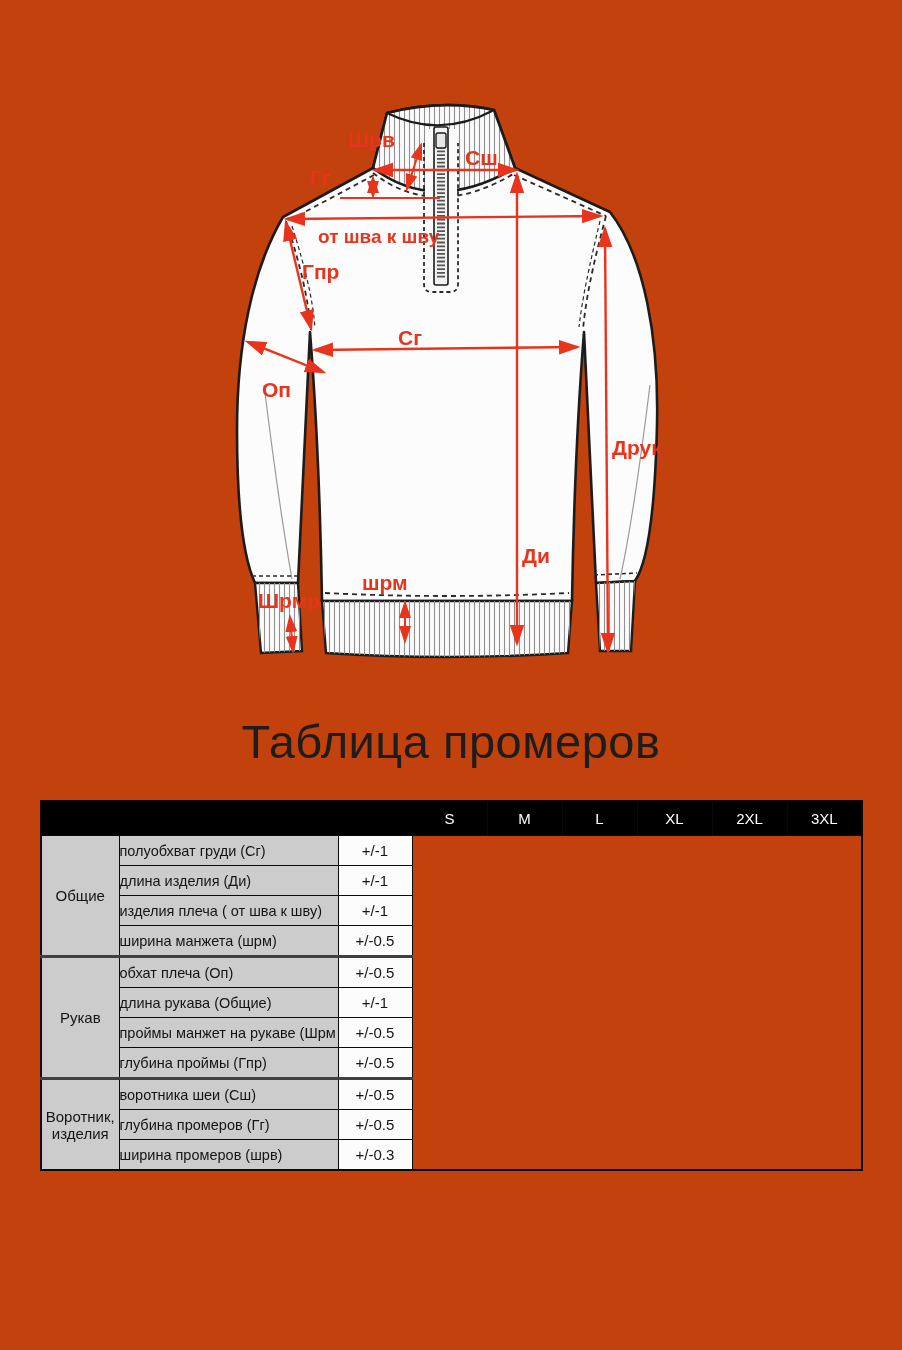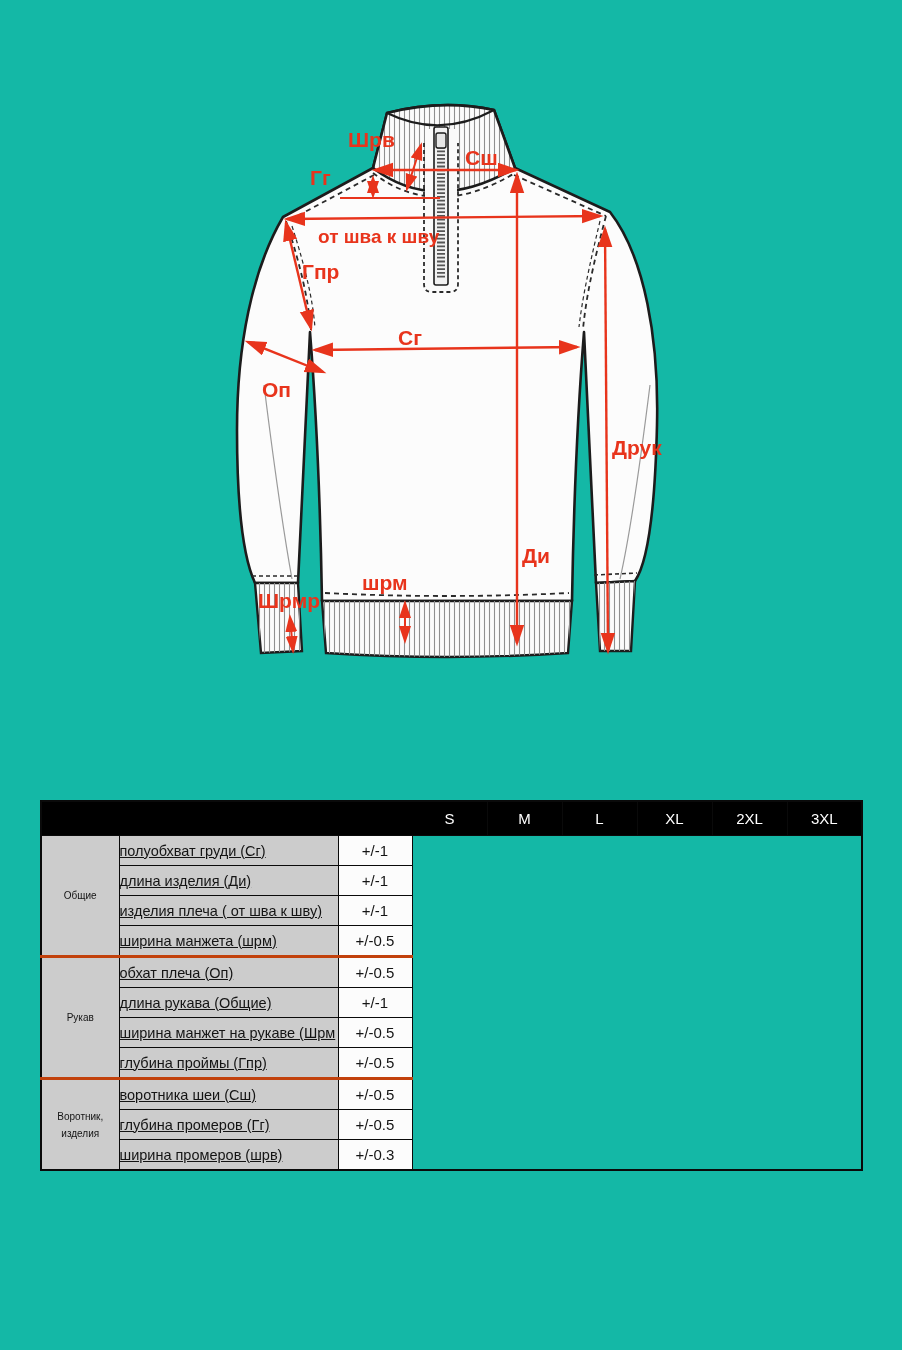--- a/index.html
+++ b/index.html
@@ -1,19 +1,19 @@
 <!DOCTYPE html>
 <html><head>
 <meta charset="utf-8">
 <style>
   html,body { margin:0; padding:0; }
   body { font-family:"Liberation Sans","DejaVu Sans",sans-serif; }
   .canvas {
     position:relative; width:902px; height:1350px; overflow:hidden;
-    background:#14b8a6;
+    background:#c2410c;
   }
   
   .diagram-wrap { position:absolute; left:222px; top:85px; width:460px; height:600px; }
   .diagram-wrap svg { display:block; width:460px; height:600px; }
   text.mlabel { font-family:"Liberation Sans","DejaVu Sans",sans-serif; font-weight:bold; fill:#e8341c; }
   text.big   { font-size:21px; }
   text.mid   { font-size:19px; }
   
   .page-title {
     position:absolute; left:0; top:714px; width:902px; margin:0;
@@ -28,31 +28,31 @@
   }
   table.sizes td, table.sizes th { border:1.6px solid #0a0a0a; padding:0; }
   table.sizes { border:2px solid #0a0a0a; }
   tr.head th {
     background:#000; color:#fff; height:33px; font-weight:normal;
     font-size:15px; text-align:center;
   }
   tr.head th.corner { border-right-color:#000; }
   td.group {
     background:#cccccc; text-align:center; vertical-align:middle;
-    font-size:10px; line-height:17px; padding:0 2px;
+    font-size:15px; line-height:17px; padding:0 2px;
   }
   td.lbl {
     background:#cccccc; height:29px; padding:0 0 0 4px;
-    font-size:14.5px; white-space:nowrap; overflow:hidden; vertical-align:middle;text-decoration:underline;
+    font-size:14.5px; white-space:nowrap; overflow:hidden; vertical-align:middle;
   }
   td.tol, td.val {
     background:#fcfcfc; text-align:center; vertical-align:middle;
     height:29px; font-size:15px;
   }
-  tr.group-start td { border-top:3px solid #c2410c; }
+  tr.group-start td { border-top:3px solid #404040; }
 </style>
 </head>
 <body>
 
 <div class="canvas">
 
   <div class="diagram-wrap">
     <svg viewBox="0 0 460 600">
       <defs>
         <pattern id="rib" width="5" height="10" patternUnits="userSpaceOnUse">
@@ -139,20 +139,21 @@
         <text class="mlabel big" x="176" y="260">Сг</text>
         <text class="mlabel big" x="40" y="312">Оп</text>
         <text class="mlabel big" x="390" y="370">Друк</text>
         <text class="mlabel big" x="300" y="478">Ди</text>
         <text class="mlabel big" x="140" y="505">шрм</text>
         <text class="mlabel big" x="36" y="523">Шрмр</text>
       </g>
     </svg>
   </div>
 
+  <h1 class="page-title">Таблица промеров</h1>
 
   <table class="sizes">
     <colgroup>
       <col style="width:78px">
         <col style="width:219px">
         <col style="width:74px">
       <col style="width:75px">
         <col style="width:75px">
         <col style="width:75px">
       <col style="width:75px">
@@ -191,21 +192,21 @@
         <tr class="group-start">
           <td class="group" rowspan="4">Рукав</td>
           <td class="lbl">обхат плеча (Оп)</td>
           <td class="tol">+/-0.5</td>
         </tr>
         <tr>
           <td class="lbl">длина рукава (Общие)</td>
           <td class="tol">+/-1</td>
         </tr>
         <tr>
-          <td class="lbl">ширина манжет на рукаве (Шрм</td>
+          <td class="lbl">проймы манжет на рукаве (Шрм</td>
           <td class="tol">+/-0.5</td>
         </tr>
         <tr>
           <td class="lbl">глубина проймы (Гпр)</td>
           <td class="tol">+/-0.5</td>
         </tr>
         <tr class="group-start">
           <td class="group" rowspan="3">Воротник, изделия</td>
           <td class="lbl">воротника шеи (Сш)</td>
           <td class="tol">+/-0.5</td>

